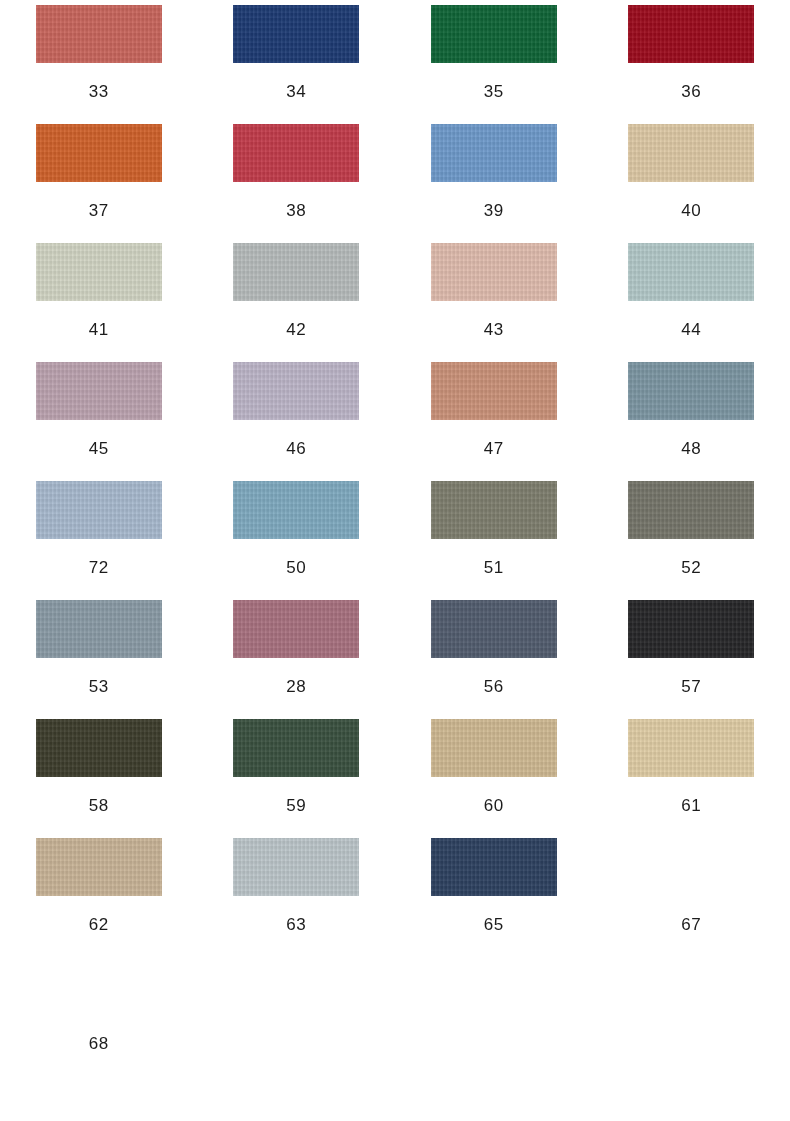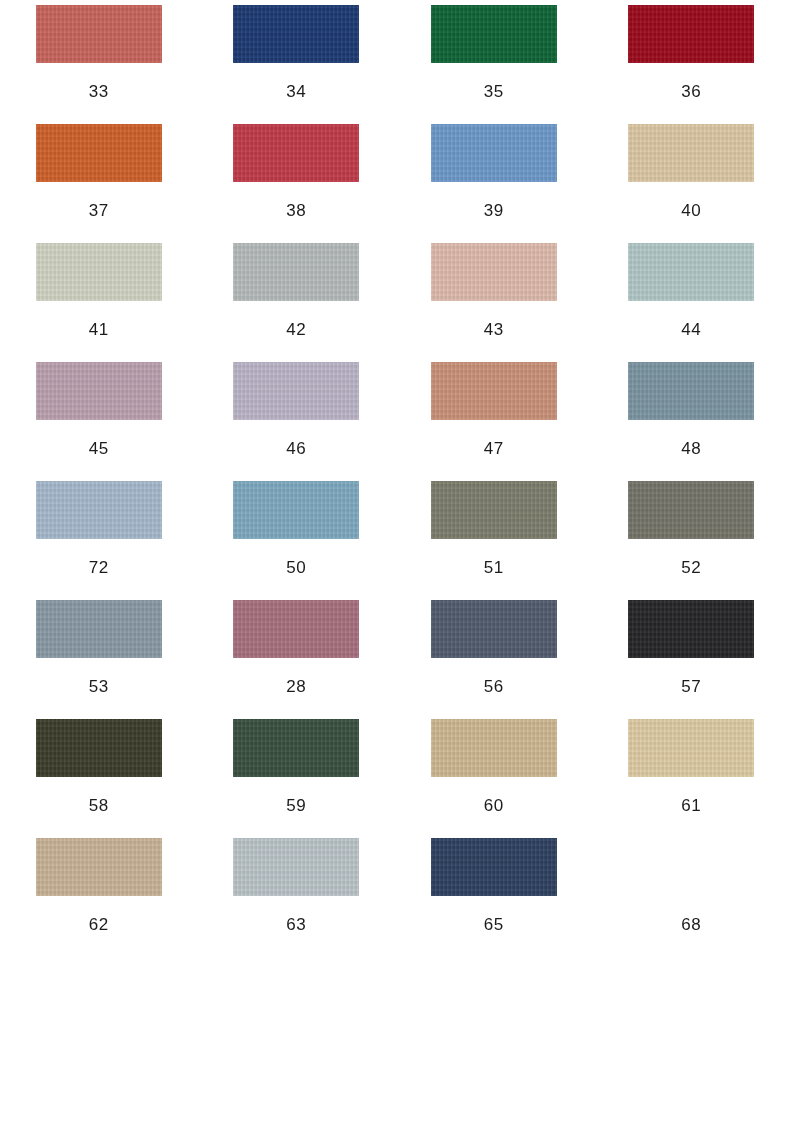--- a/index.html
+++ b/index.html
@@ -209,17 +209,21 @@
       <div class="swatch-cell">
         <div class="swatch-chip" style="background-color: rgb(188, 198, 202);"></div>
         <div class="swatch-label">63</div>
       </div>
       <div class="swatch-cell">
         <div class="swatch-chip" style="background-color: rgb(45, 65, 96);"></div>
         <div class="swatch-label">65</div>
       </div>
       <div class="swatch-cell">
         <div class="swatch-chip is-empty"></div>
+        <div class="swatch-label">67</div>
+      </div>
+      <div class="swatch-cell">
+        <div class="swatch-chip is-empty"></div>
         <div class="swatch-label">68</div>
       </div>
     </div>
 
 </div>
 
 </body></html>

